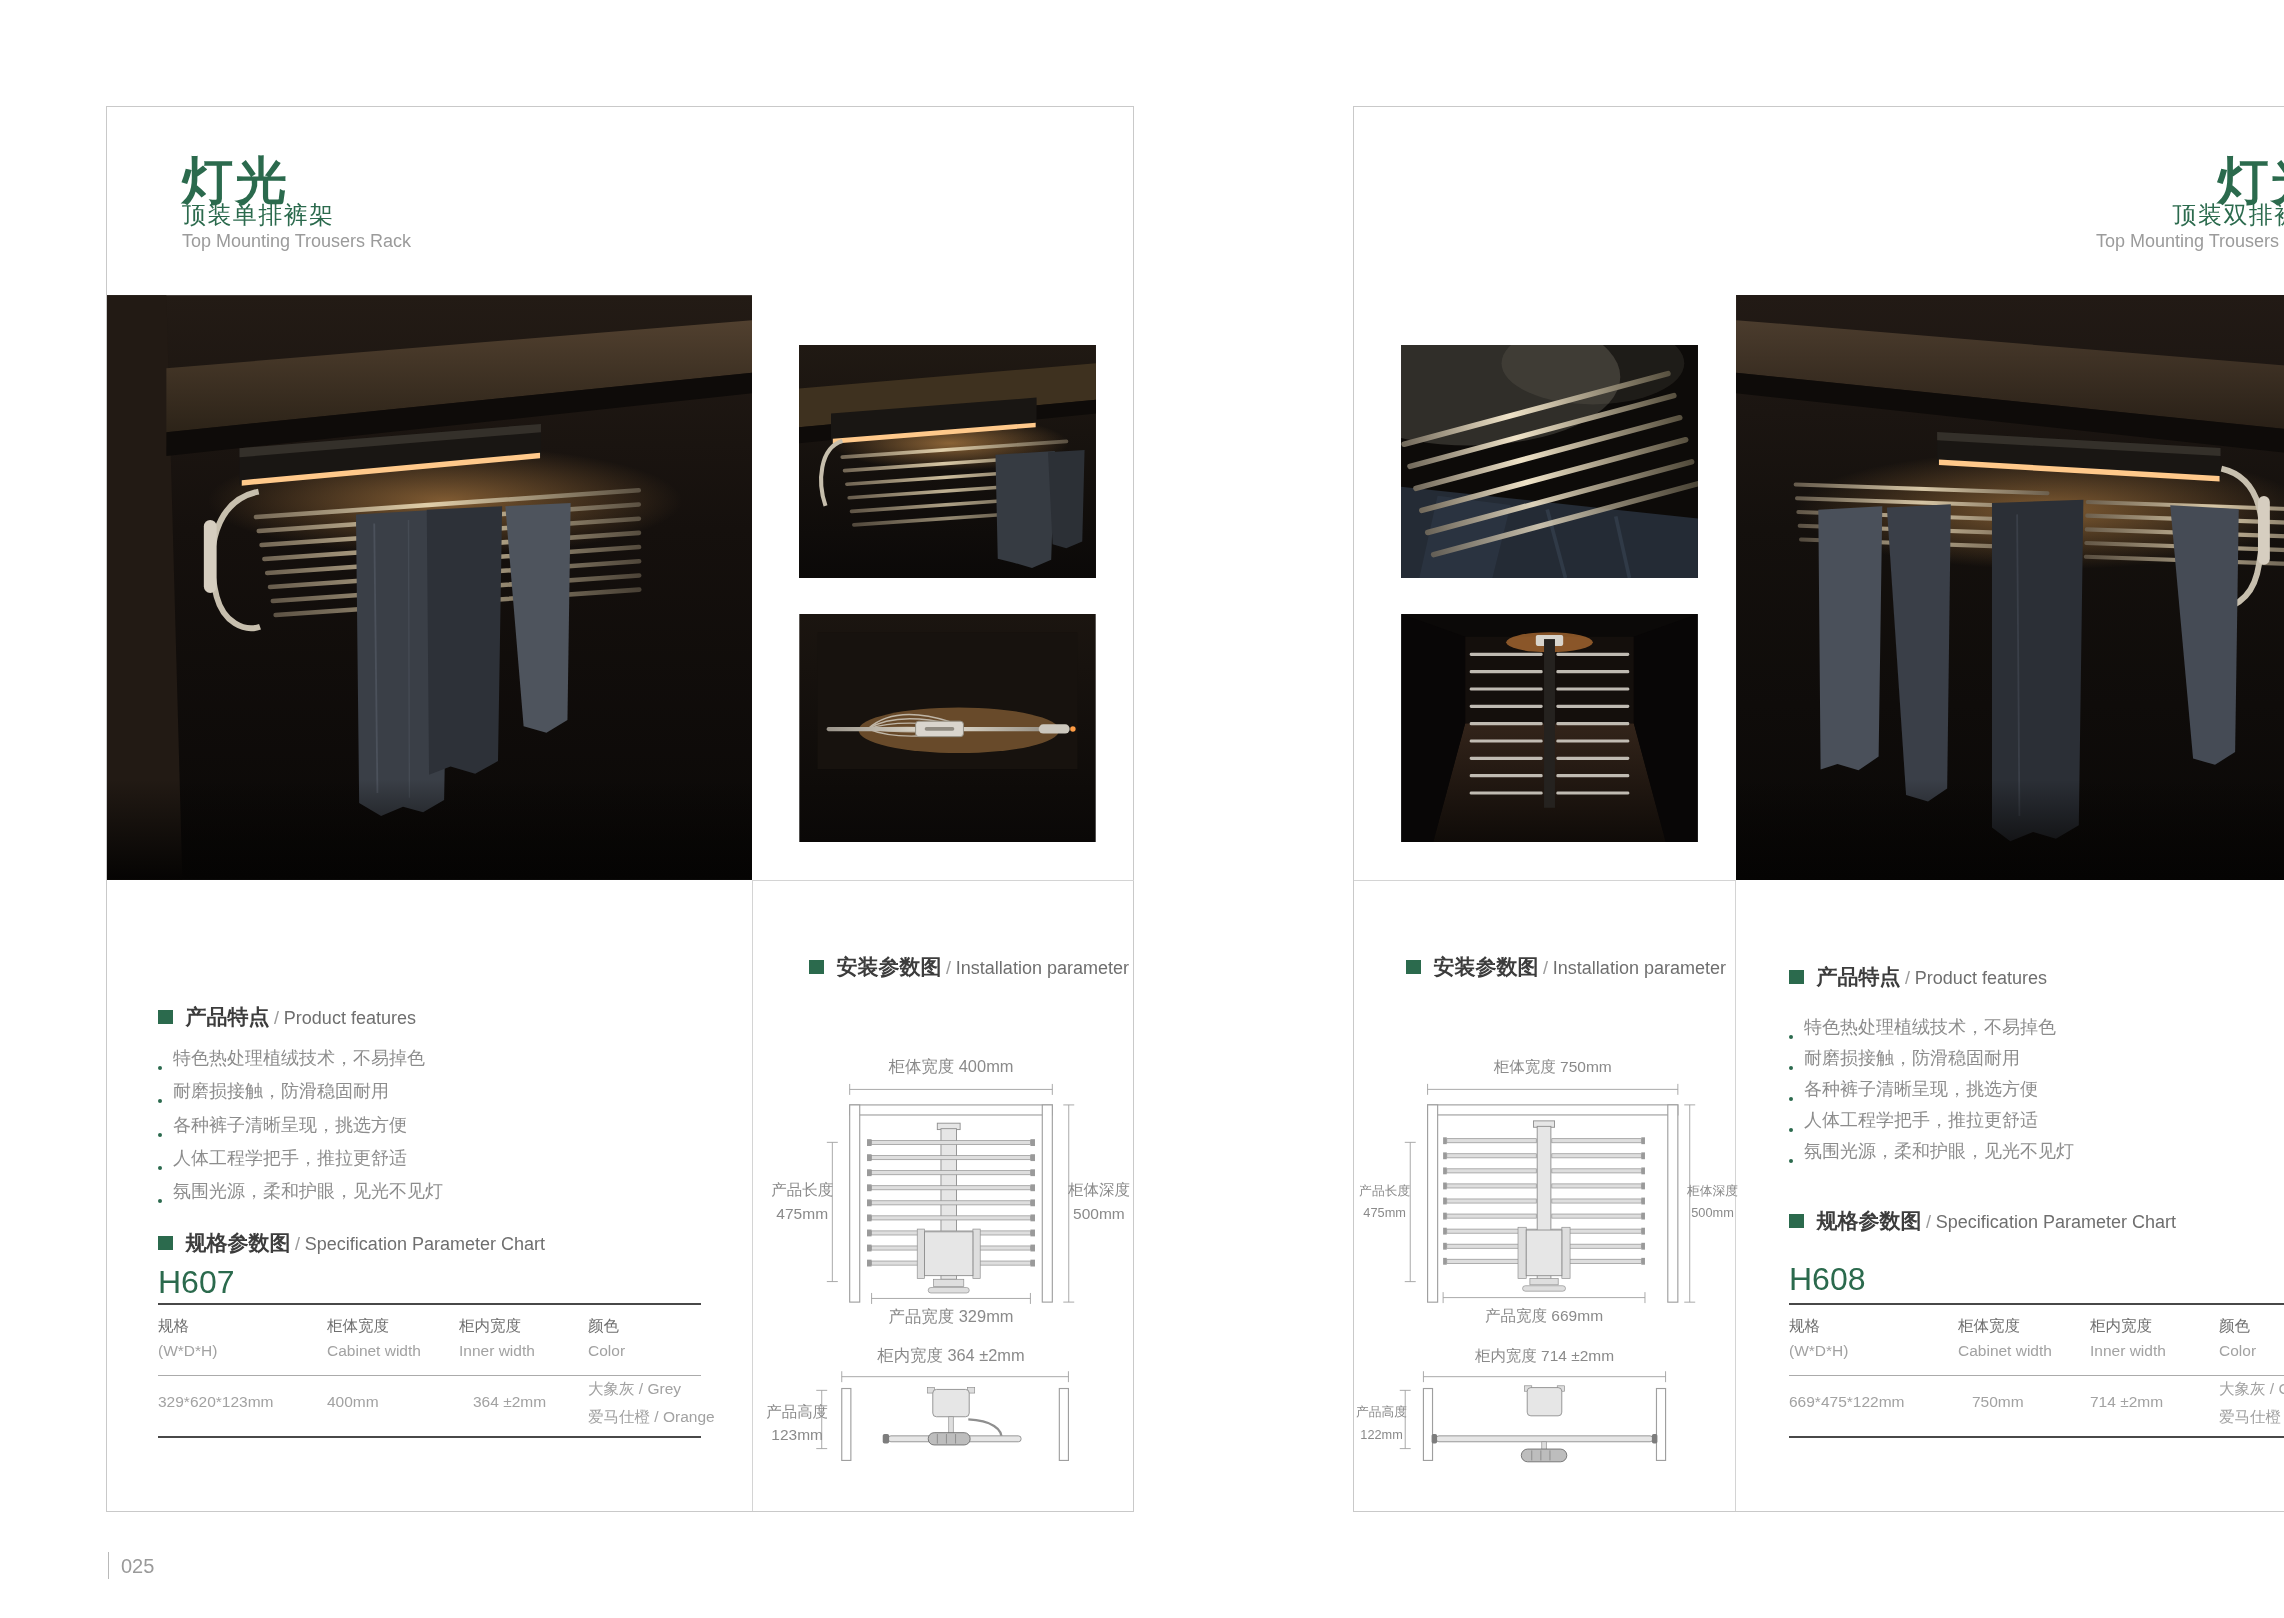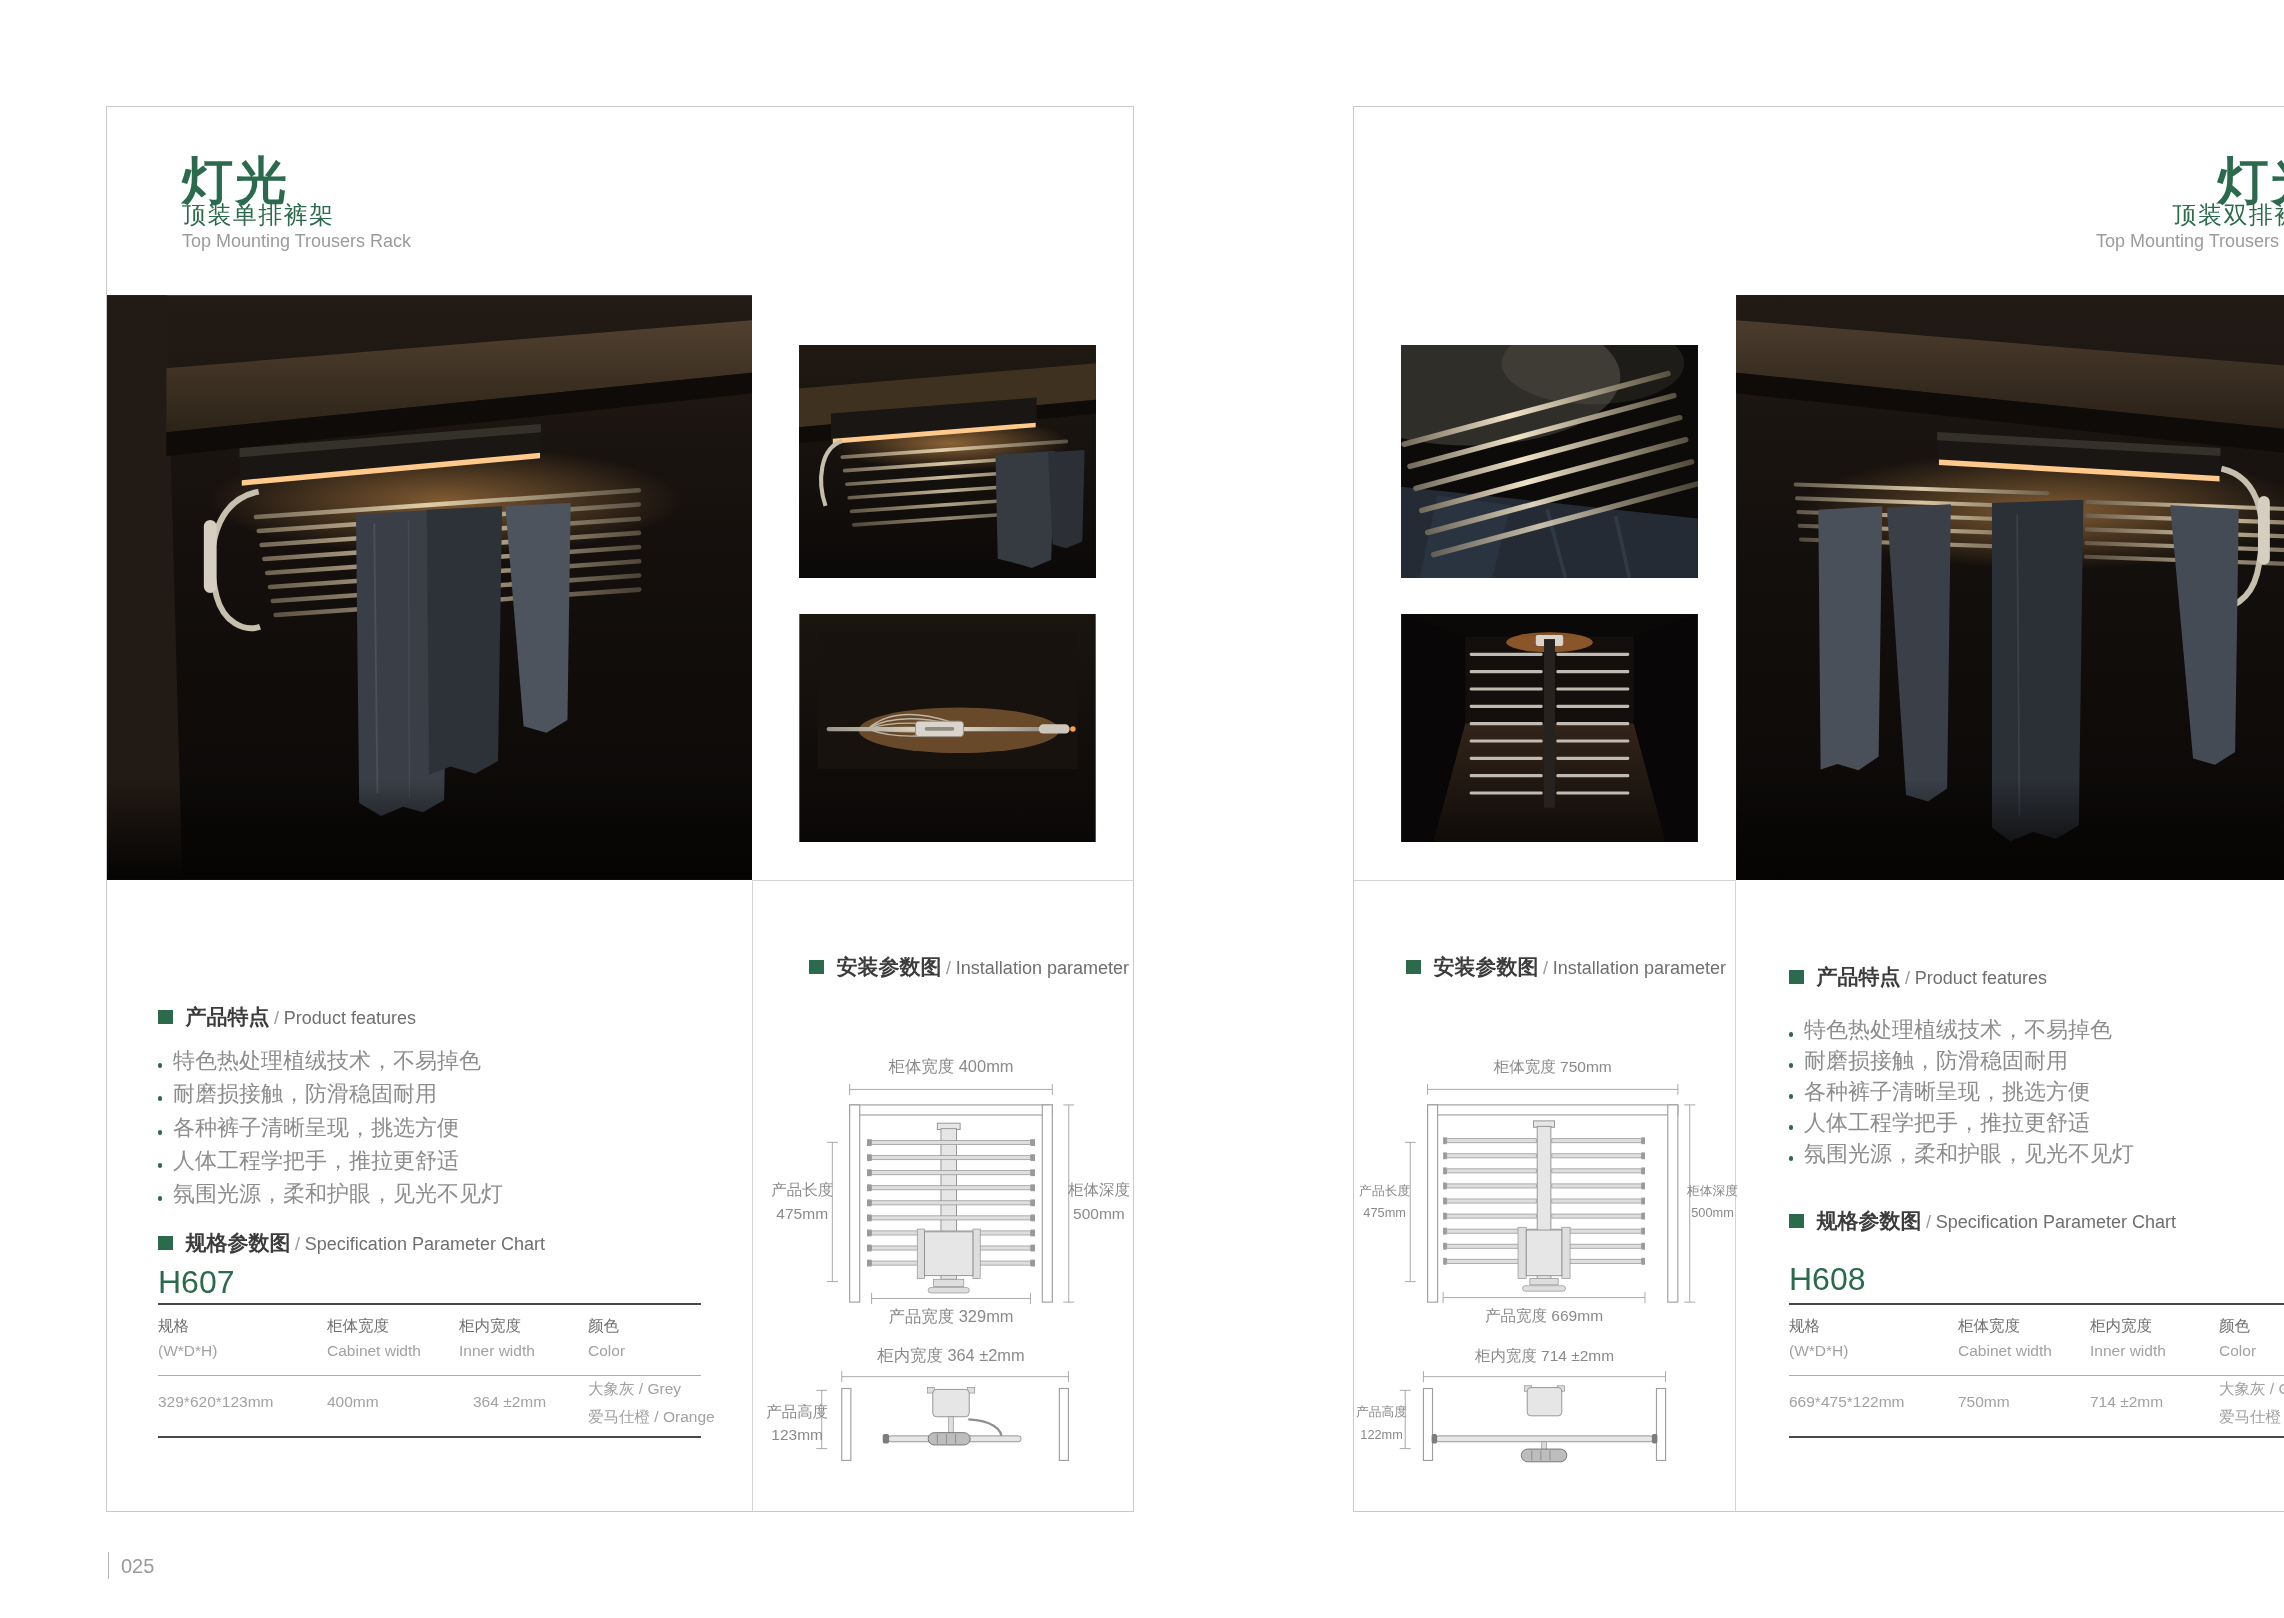--- a/index.html
+++ b/index.html
@@ -20,21 +20,21 @@
   .card{position:absolute;top:106px;height:1406px;background:#fff;border:0.9px solid var(--border)}
   .title-cn{font-size:51px;font-weight:700;color:var(--green);letter-spacing:2.7px;line-height:1}
   .sub-cn{font-size:24px;font-weight:400;color:var(--green);letter-spacing:1.4px;line-height:1}
   .sub-en{font-size:18px;color:#9b9b9b;line-height:1}
   .ta-r{text-align:right}
   .sec-head{position:absolute;display:flex;align-items:center;gap:12.8px;white-space:nowrap}
   .sq{width:14.6px;height:14.6px;background:var(--green);flex:0 0 auto}
   .sec-cn{font-size:21px;font-weight:700;color:var(--ink)}
   .sec-sep{font-size:18px;color:#9a9a9a;margin:0 2.7px}
   .sec-en{font-size:18px;color:var(--gray1)}
-  .feat{position:absolute;display:flex;align-items:center;gap:11px;font-size:22px;color:var(--gray2);white-space:nowrap}
+  .feat{position:absolute;display:flex;align-items:flex-end;gap:11px;font-size:18px;color:var(--gray2);white-space:nowrap}
   .feat::before{content:"";width:4.1px;height:4.1px;border-radius:50%;background:var(--green);margin-top:9px;flex:0 0 auto}
   .model{font-size:32px;font-weight:400;color:var(--green)}
   .table{position:absolute;width:543px;height:135px}
   .rule-thick{position:absolute;left:0;width:100%;height:2.3px;background:#484848}
   .rule-thin{position:absolute;left:0;width:100%;height:0.9px;background:#ababab}
   .cell{position:absolute;white-space:nowrap}
   .th-cn{font-size:15.5px;color:var(--gray1)}
   .th-en{font-size:15.5px;color:var(--gray3)}
   .td{font-size:15.5px;color:var(--gray3)}
   .divider-v{position:absolute;width:0.9px;background:#d4d4d4}
@@ -595,19 +595,19 @@
   <div class="cell th-cn" style="left:0;top:12.8px">规格</div>
   <div class="cell th-en" style="left:0;top:39px">(W*D*H)</div>
   <div class="cell th-cn" style="left:169px;top:12.8px">柜体宽度</div>
   <div class="cell th-en" style="left:169px;top:39px">Cabinet width</div>
   <div class="cell th-cn" style="left:301px;top:12.8px">柜内宽度</div>
   <div class="cell th-en" style="left:301px;top:39px">Inner width</div>
   <div class="cell th-cn" style="left:430px;top:12.8px">颜色</div>
   <div class="cell th-en" style="left:430px;top:39px">Color</div>
   <div class="rule-thin" style="top:72px"></div>
   <div class="cell td" style="left:0;top:90px">669*475*122mm</div>
-  <div class="cell td" style="left:169px;top:90px">750mm</div>
+  <div class="cell td" style="left:183px;top:90px">750mm</div>
   <div class="cell td" style="left:301px;top:90px">714 ±2mm</div>
   <div class="cell td" style="left:430px;top:76px">大象灰 / Grey</div>
   <div class="cell td" style="left:430px;top:104px">爱马仕橙 / Orange</div>
   <div class="rule-thick" style="top:133px"></div>
 </div>
 
 
 </body></html>

